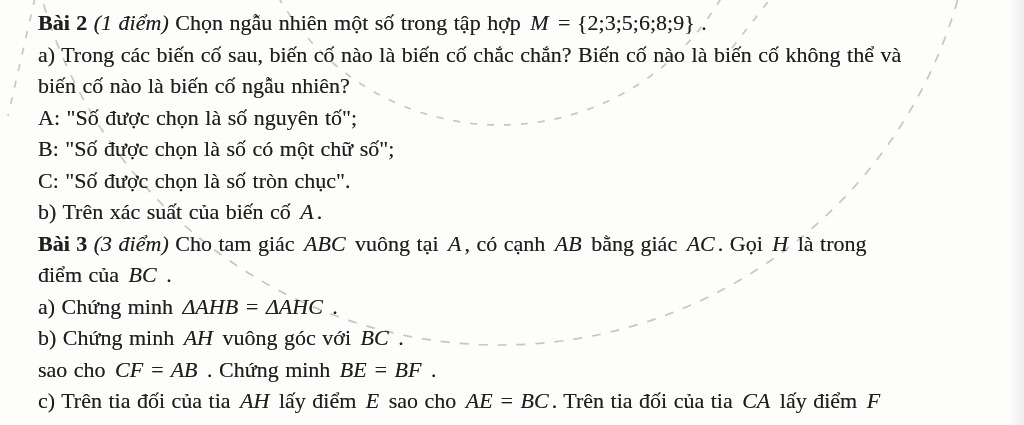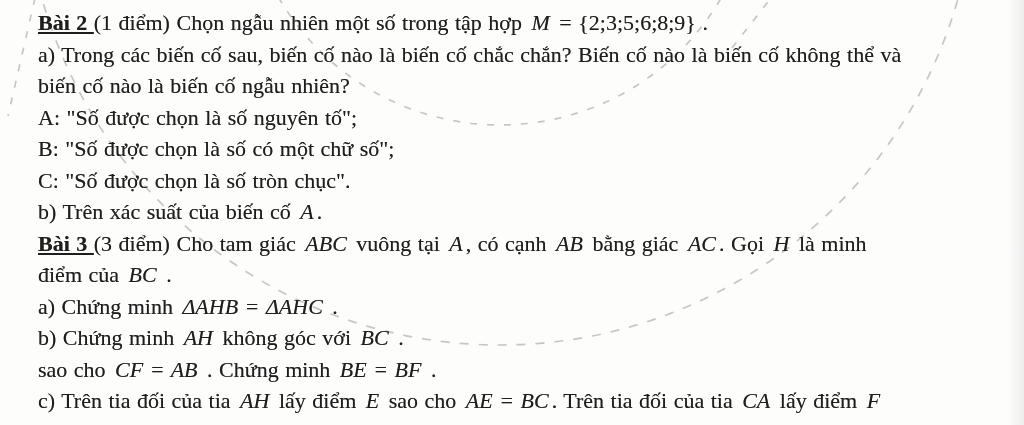--- a/index.html
+++ b/index.html
@@ -23,22 +23,22 @@
     stroke-dasharray:7 10;opacity:.9;
   }
   .wm-arc-big{stroke-dasharray:9 10;}
   .text-block{
     position:absolute;left:38px;top:7px;width:980px;
     color:var(--text);
     font-size:22px;line-height:31.5px;word-spacing:1px;
     text-shadow:0 0 .5px rgba(30,30,30,.55);
   }
   .line{white-space:nowrap;}
-  .seg-b{font-weight:bold;text-decoration:underline;}
-  .seg-i{}
+  .seg-b{font-weight:bold;}
+  .seg-i{font-style:italic;}
   .seg-m{font-style:italic;padding:0 3px;}
   .edge-shade{
     position:absolute;top:0;right:0;width:16px;height:425px;
     background:linear-gradient(to right, rgba(175,168,172,0), rgba(175,168,172,0.18));
     pointer-events:none;
   }
 </style>
 </head>
 <body>
 
@@ -53,23 +53,23 @@
   </svg>
 
   <div class="text-block">
       <div class="line"><span class="seg-b">Bài 2 </span><span class="seg-i">(1 điểm) </span><span>Chọn ngẫu nhiên một số trong tập hợp </span><span class="seg-m">M</span><span> = {2;3;5;6;8;9} .</span></div>
       <div class="line"><span>a) Trong các biến cố sau, biến cố nào là biến cố chắc chắn? Biến cố nào là biến cố không thể và</span></div>
       <div class="line"><span>biến cố nào là biến cố ngẫu nhiên?</span></div>
       <div class="line"><span>A: "Số được chọn là số nguyên tố";</span></div>
       <div class="line"><span>B: "Số được chọn là số có một chữ số";</span></div>
       <div class="line"><span>C: "Số được chọn là số tròn chục".</span></div>
       <div class="line"><span>b) Trên xác suất của biến cố </span><span class="seg-m">A</span><span>.</span></div>
-      <div class="line"><span class="seg-b">Bài 3 </span><span class="seg-i">(3 điểm) </span><span>Cho tam giác </span><span class="seg-m">ABC</span><span> vuông tại </span><span class="seg-m">A</span><span>, có cạnh </span><span class="seg-m">AB</span><span> bằng giác </span><span class="seg-m">AC</span><span>. Gọi </span><span class="seg-m">H</span><span> là minh</span></div>
+      <div class="line"><span class="seg-b">Bài 3 </span><span class="seg-i">(3 điểm) </span><span>Cho tam giác </span><span class="seg-m">ABC</span><span> vuông tại </span><span class="seg-m">A</span><span>, có cạnh </span><span class="seg-m">AB</span><span> bằng giác </span><span class="seg-m">AC</span><span>. Gọi </span><span class="seg-m">H</span><span> là trong</span></div>
       <div class="line"><span>điểm của </span><span class="seg-m">BC</span><span> .</span></div>
       <div class="line"><span>a) Chứng minh </span><span class="seg-m">ΔAHB = ΔAHC</span><span> .</span></div>
-      <div class="line"><span>b) Chứng minh </span><span class="seg-m">AH</span><span> không góc với </span><span class="seg-m">BC</span><span> .</span></div>
+      <div class="line"><span>b) Chứng minh </span><span class="seg-m">AH</span><span> vuông góc với </span><span class="seg-m">BC</span><span> .</span></div>
       <div class="line"><span>sao cho </span><span class="seg-m">CF = AB</span><span> . Chứng minh </span><span class="seg-m">BE = BF</span><span> .</span></div>
       <div class="line"><span>c) Trên tia đối của tia </span><span class="seg-m">AH</span><span> lấy điểm </span><span class="seg-m">E</span><span> sao cho </span><span class="seg-m">AE = BC</span><span>. Trên tia đối của tia </span><span class="seg-m">CA</span><span> lấy điểm </span><span class="seg-m">F</span></div>
     </div>
 
   <div class="edge-shade"></div>
 
 </div>
 
 </body></html>

